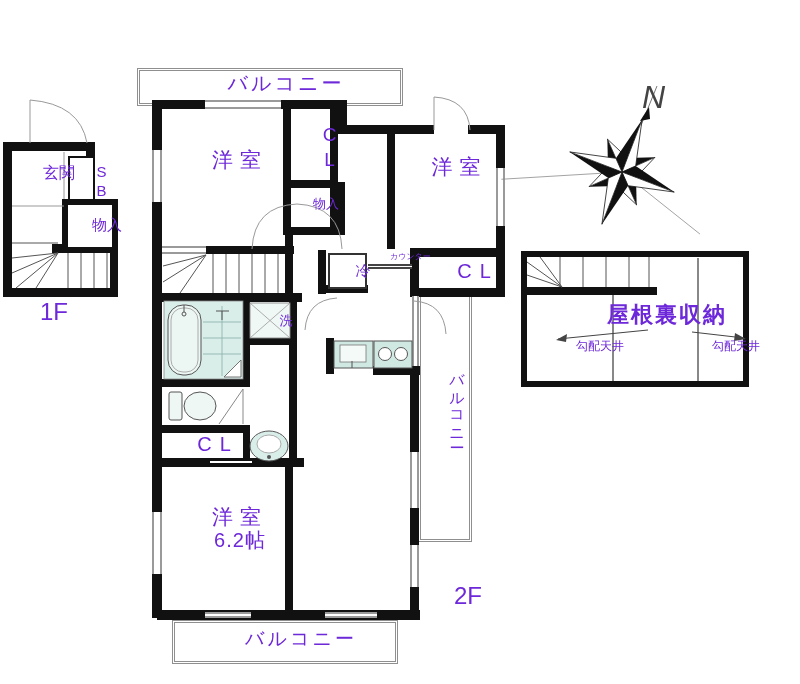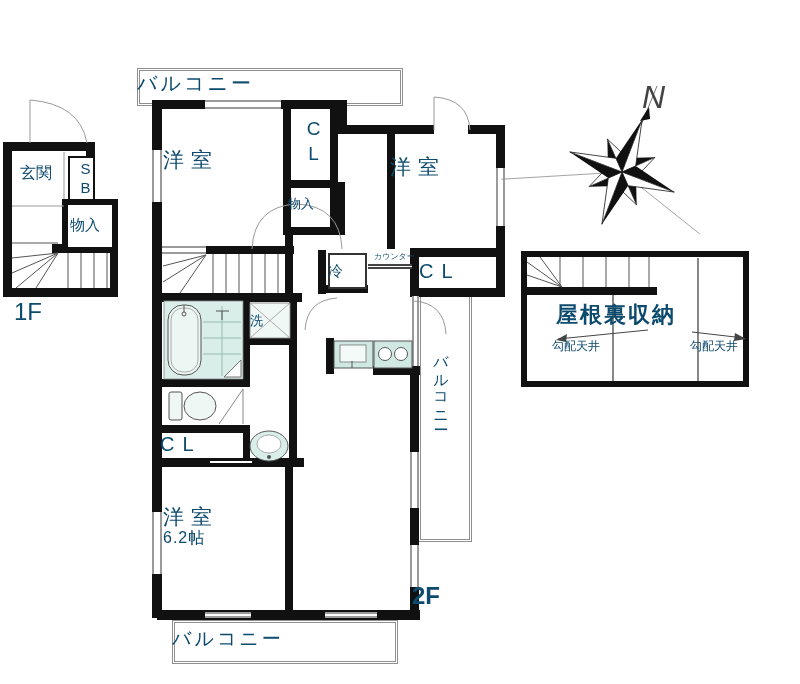--- a/index.html
+++ b/index.html
@@ -4,21 +4,21 @@
 <title>Floor Plan</title>
 <style>
   html,body{margin:0;padding:0;background:#ffffff;}
   #plan{position:relative;width:800px;height:684px;background:#ffffff;overflow:hidden;
         font-family:"Liberation Sans","DejaVu Sans",sans-serif;}
   .w{position:absolute;background:#111111;}
   .win-h{position:absolute;background:#ffffff;border-top:2px solid #9a9a9a;border-bottom:2px solid #9a9a9a;box-sizing:border-box;}
   .win-v{position:absolute;background:#ffffff;border-left:2px solid #9a9a9a;border-right:2px solid #9a9a9a;box-sizing:border-box;}
   .frame{position:absolute;border:3px double #8f8f8f;box-sizing:border-box;background:#ffffff;}
   .box{position:absolute;background:#ffffff;box-sizing:border-box;}
-  .lbl{position:absolute;color:#0c4a6e;text-align:left;line-height:1.15;white-space:nowrap;}
+  .lbl{position:absolute;color:#6d28d9;text-align:center;line-height:1.15;white-space:nowrap;padding-left:16px;}
   .vert{writing-mode:vertical-rl;text-orientation:upright;}
   .lbl span{display:block;}
   svg{position:absolute;left:0;top:0;}
 </style>
 </head>
 <body>
 
 <div id="plan">
 
   <div class="frame" style="left:137px;top:68px;width:266px;height:38px;"></div>
@@ -255,25 +255,25 @@
   </div>
 
   <div class="lbl" style="left:328px;top:254px;width:38px;font-size:15px;line-height:34px;">冷</div>
   <div class="lbl" style="left:374px;top:252px;width:40px;font-size:8px;">カウンター</div>
   <div class="lbl" style="left:419px;top:254px;width:86px;font-size:20px;letter-spacing:8px;line-height:34px;">CL</div>
   <div class="lbl" style="left:250px;top:305px;width:40px;font-size:13px;line-height:32px;">洗</div>
   <div class="lbl" style="left:160px;top:429px;width:84px;font-size:20px;letter-spacing:8px;line-height:30px;">CL</div>
 
   <div class="lbl" style="left:163px;top:505px;width:122px;">
     <span style="font-size:21px;letter-spacing:7px;">洋室</span>
-    <span style="font-size:16px;letter-spacing:1px;">6.2帖</span>
+    <span style="font-size:20px;letter-spacing:1px;">6.2帖</span>
   </div>
 
 
   <div class="lbl vert" style="left:426px;top:345px;width:24px;height:115px;font-size:15px;letter-spacing:2px;">バルコニー</div>
   <div class="lbl" style="left:172px;top:628px;width:226px;font-size:19px;letter-spacing:3px;">バルコニー</div>
-  <div class="lbl" style="left:412px;top:582px;width:48px;font-size:24px;font-weight:bold;">2F</div>
+  <div class="lbl" style="left:428px;top:582px;width:48px;font-size:24px;">2F</div>
 
   <div class="lbl" style="left:556px;top:302px;width:190px;font-size:22px;letter-spacing:2px;font-weight:600;">屋根裏収納</div>
   <div class="lbl" style="left:552px;top:340px;width:64px;font-size:12px;">勾配天井</div>
   <div class="lbl" style="left:690px;top:340px;width:60px;font-size:12px;">勾配天井</div>
 
 </div>
 
 </body></html>

